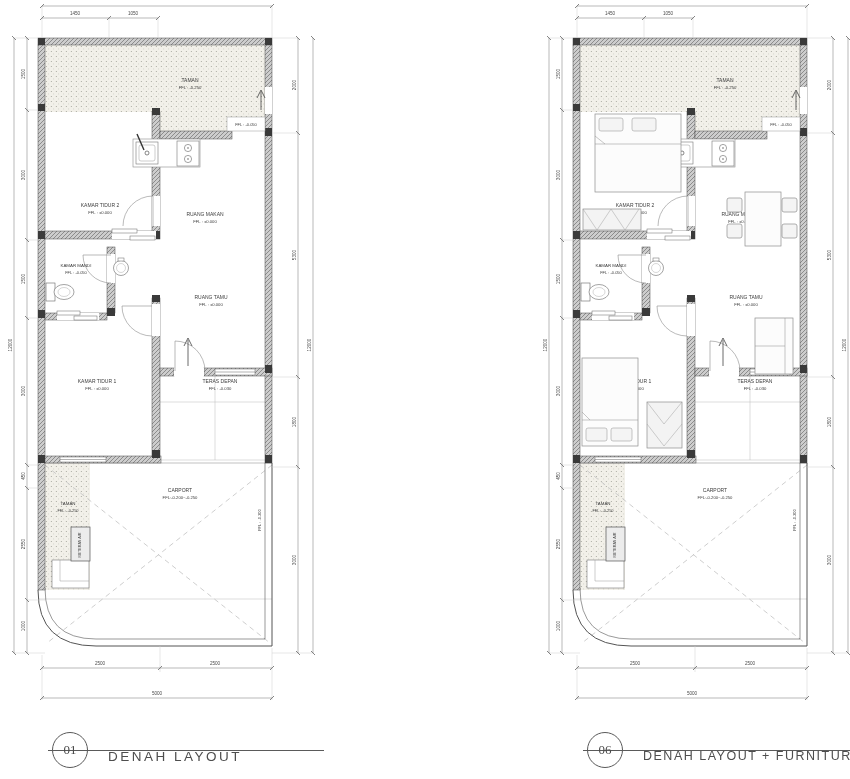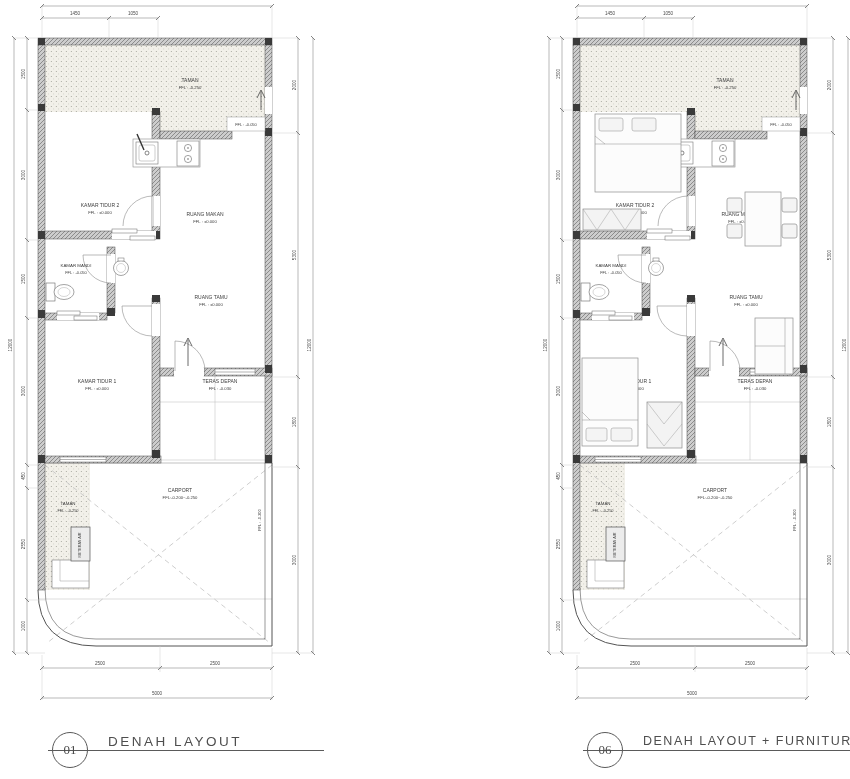--- a/index.html
+++ b/index.html
@@ -8,21 +8,21 @@
   svg.plan{position:absolute;top:0;}
   #plan1{left:0;}
   #plan2{left:535px;}
   .title-block{position:absolute;top:731px;height:40px;}
   #title1{left:48px;width:276px;}
   #title2{left:583px;width:267px;}
   .title-line{position:absolute;left:0;top:19px;width:100%;height:1.2px;background:#5a5a5a;}
   .title-circle{position:absolute;left:4px;top:1px;width:34px;height:34px;border:1.3px solid #5a5a5a;
     border-radius:50%;display:flex;align-items:center;justify-content:center;
     font-size:13px;color:#4a4a4a;background:transparent;font-family:Liberation Serif, serif;}
-  .title-label{position:absolute;left:60px;top:3px;font-size:13.5px;letter-spacing:2.5px;color:#4e4e4e;white-space:nowrap;}
+  .title-label{position:absolute;left:60px;top:18px;font-size:13.5px;letter-spacing:2.5px;color:#4e4e4e;white-space:nowrap;}
   .watermark{position:absolute;left:714px;top:731px;display:flex;align-items:center;gap:4px;z-index:10;}
   .wm-logo{width:34px;height:34px;border-radius:50%;position:relative;flex:0 0 auto;
     background:conic-gradient(from 210deg,#0d1a66,#16279b 30%,#1565c0 55%,#2fa3f7 72%,#0d1a66 100%);}
   .wm-logo::after{content:"";position:absolute;left:10px;top:8px;width:13px;height:13px;border-radius:50%;background:#fff;}
   .wm-text{font-size:27px;font-weight:800;color:#0d0d0d;letter-spacing:0;}
 </style>
 </head>
 <body>
 
 <div class="canvas">

